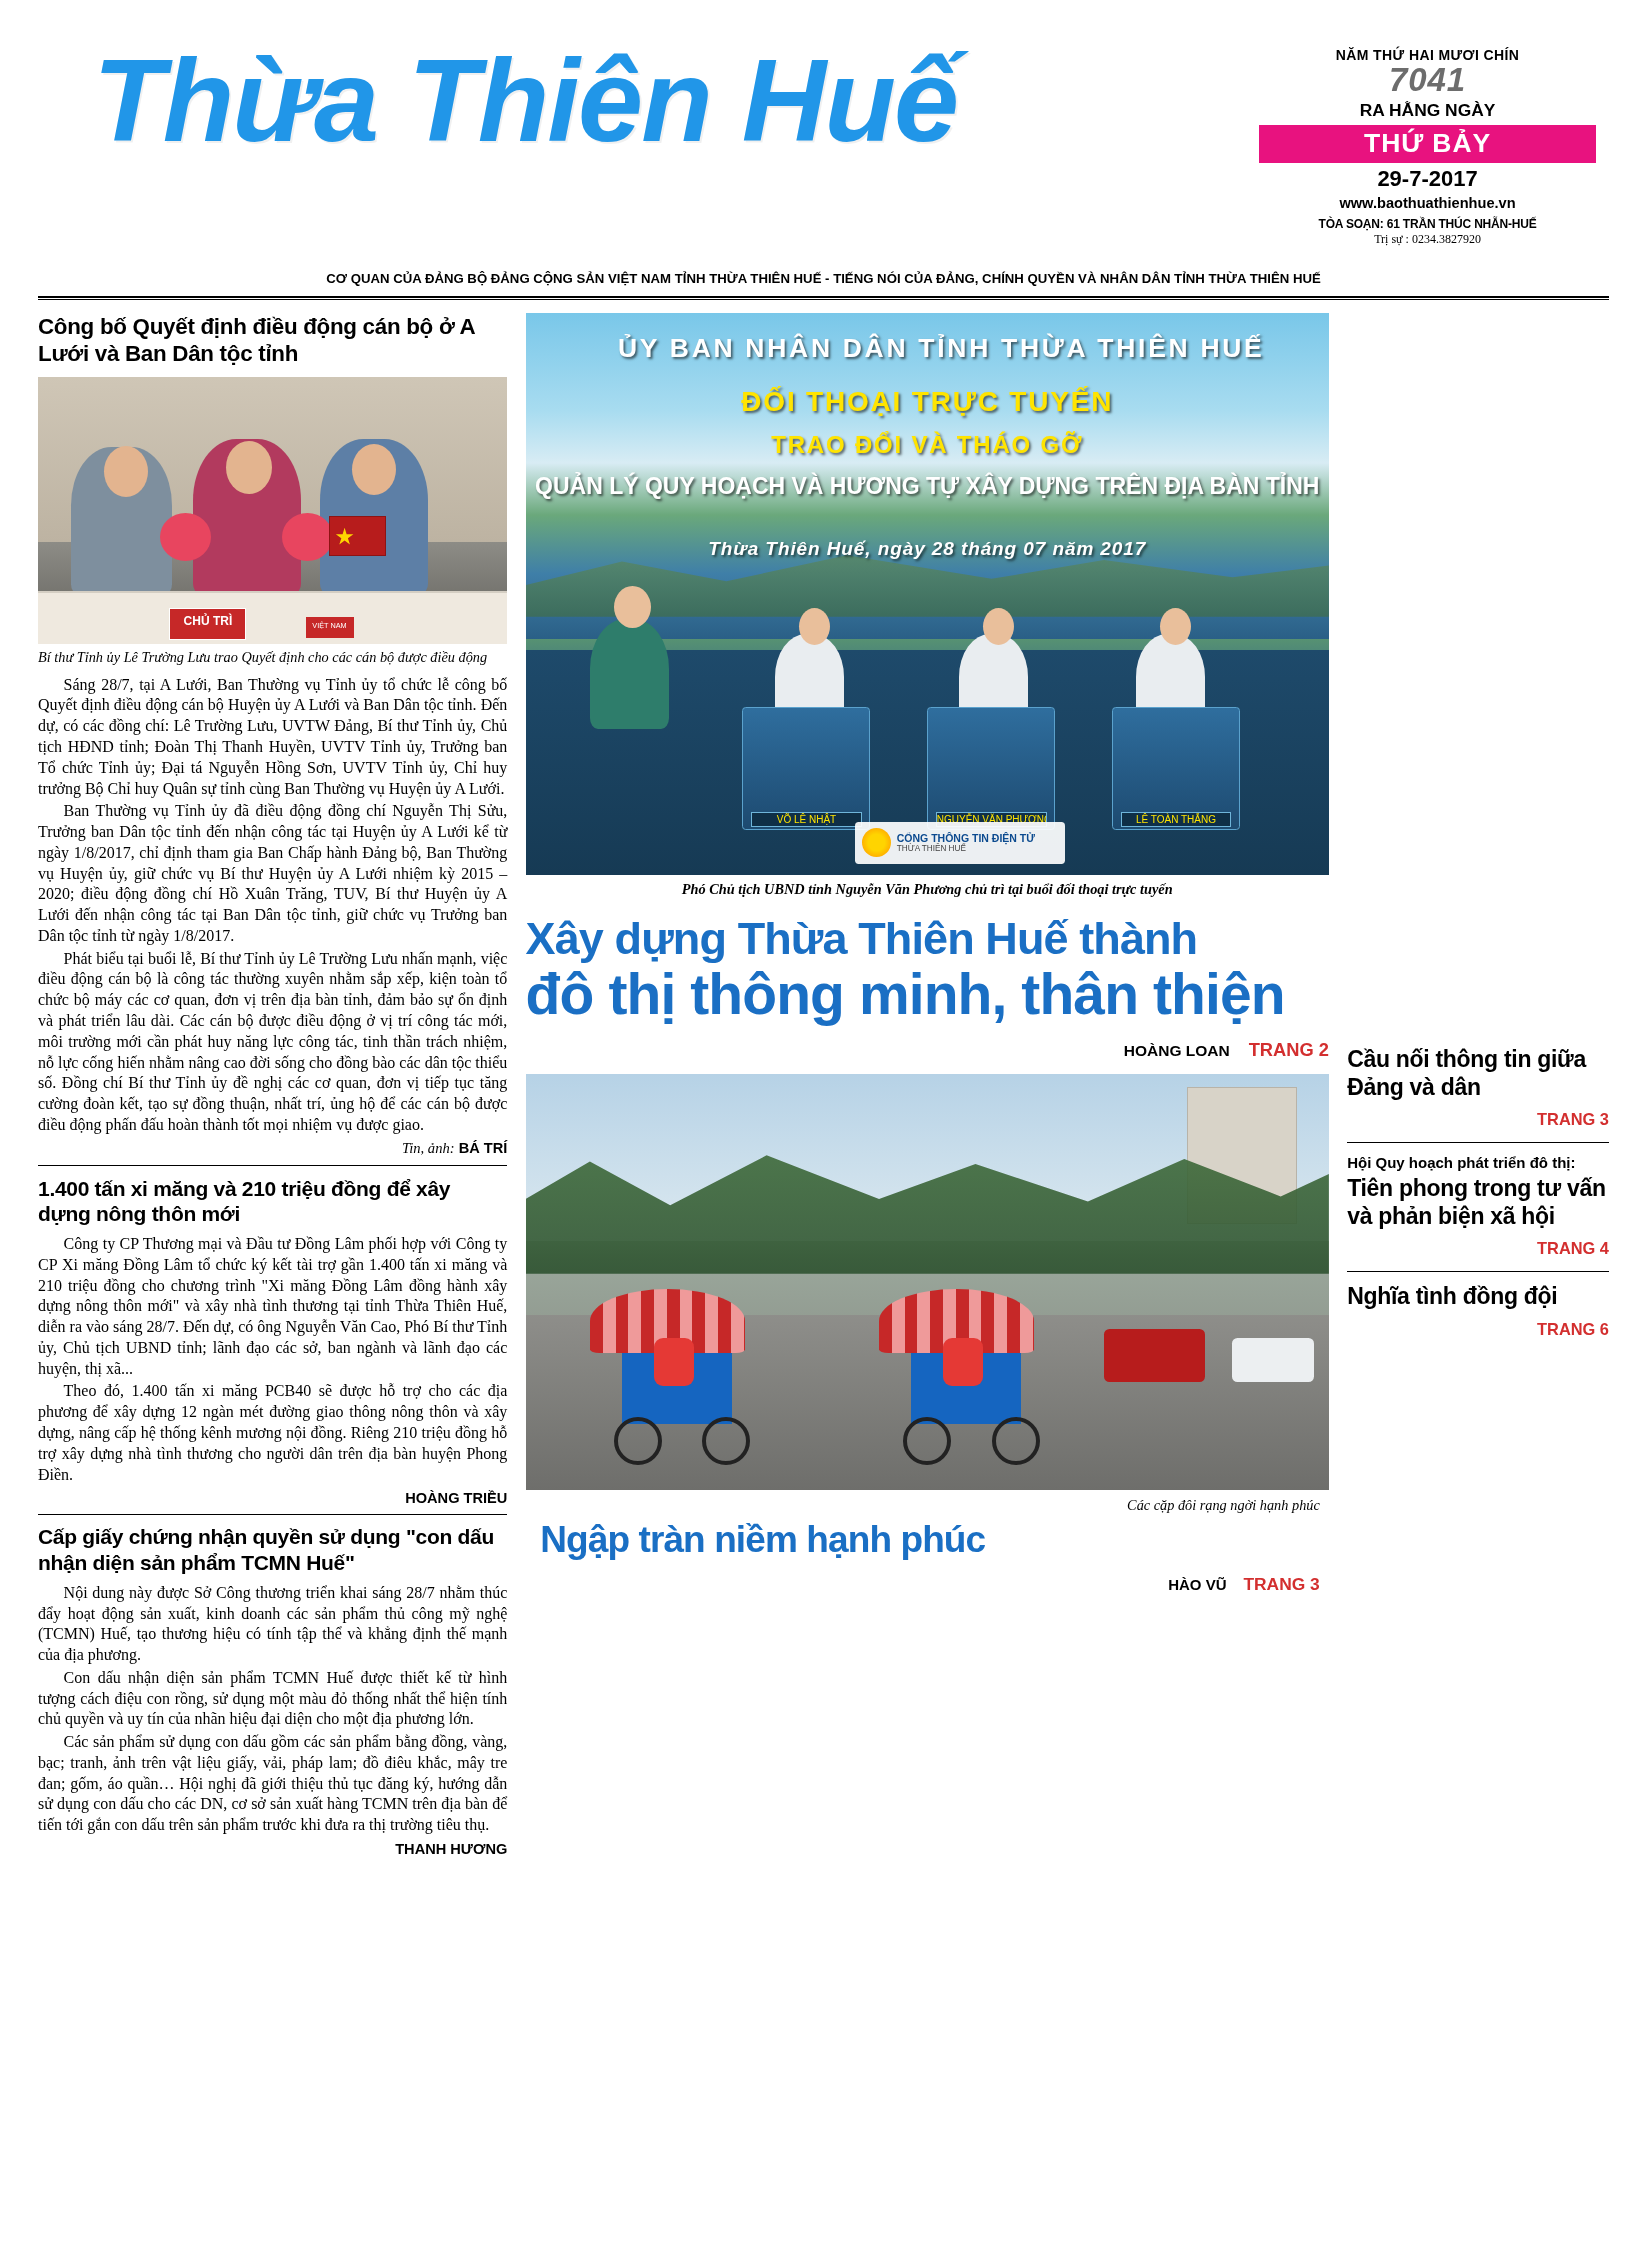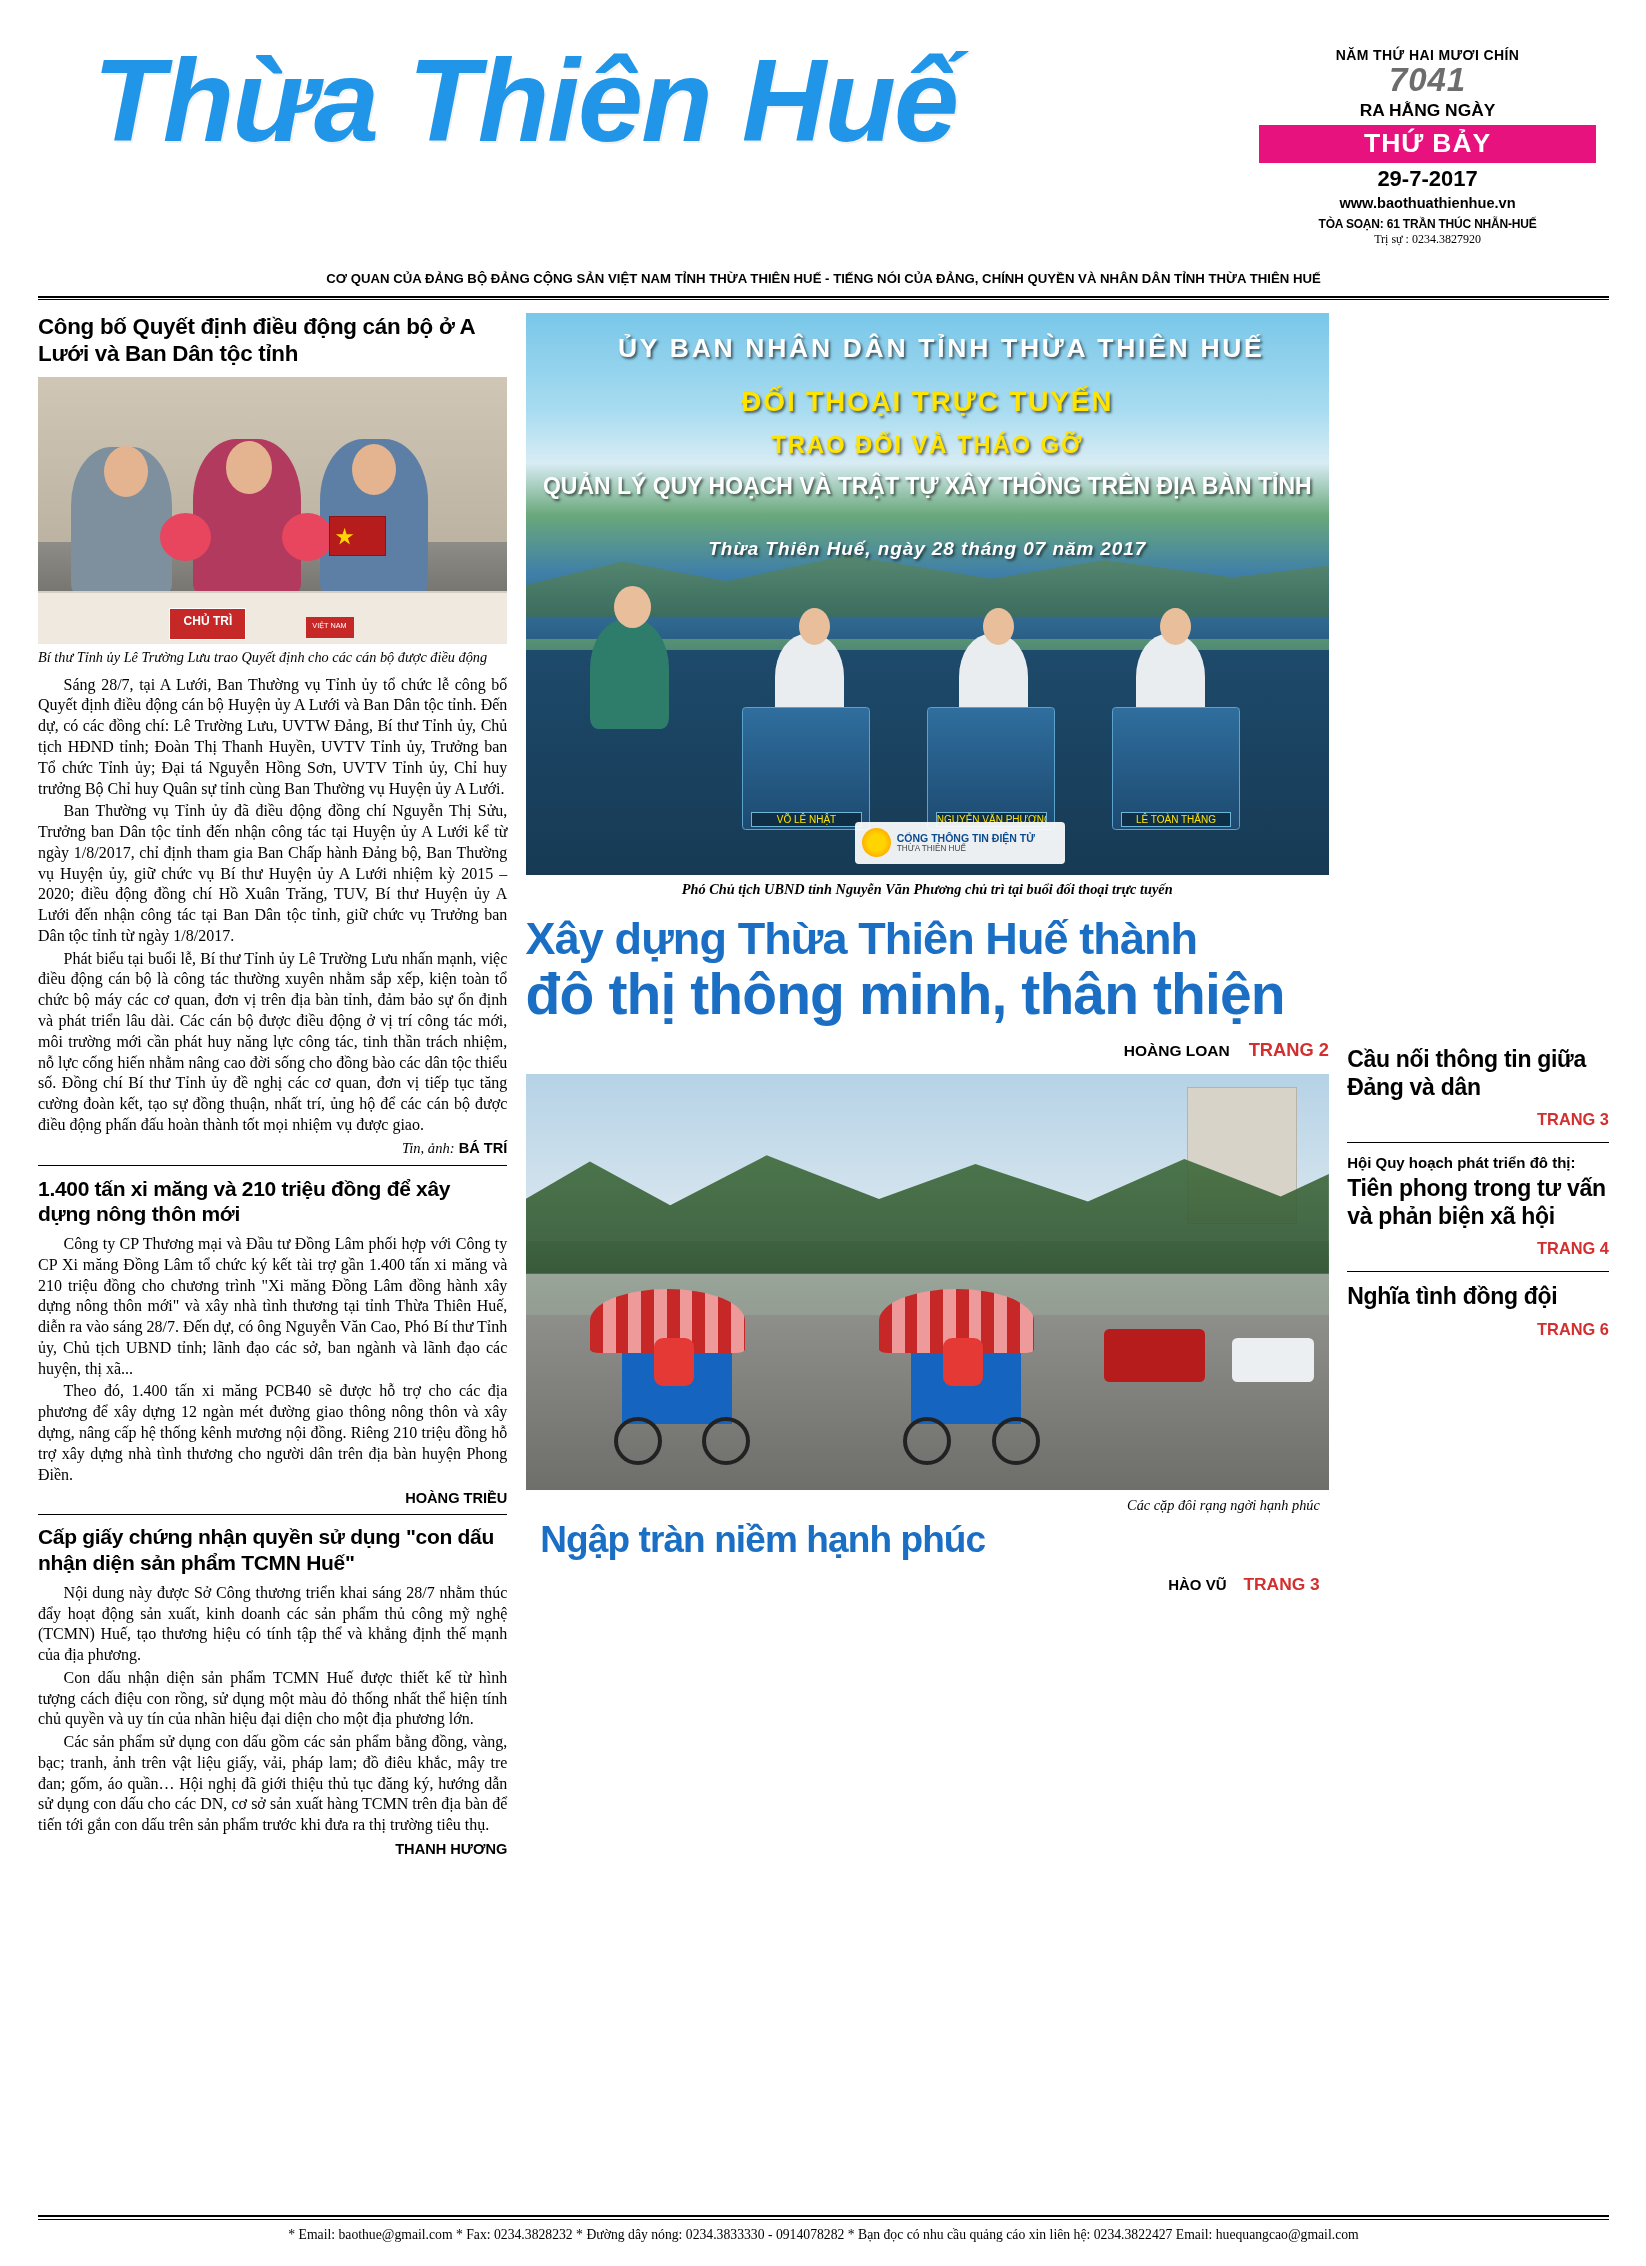--- a/index.html
+++ b/index.html
@@ -428,21 +428,21 @@
     <div class="col-mid">
 
       <div class="photo photo2">
         <div class="p2-banner"></div>
         <div class="p2-mountain"></div>
         <div class="p2-water"></div>
         <div class="p2-bridge"></div>
         <div class="p2-t1">ỦY BAN NHÂN DÂN TỈNH THỪA THIÊN HUẾ</div>
         <div class="p2-t2">ĐỐI THOẠI TRỰC TUYẾN</div>
         <div class="p2-t3">TRAO ĐỔI VÀ THÁO GỠ</div>
-        <div class="p2-t4">QUẢN LÝ QUY HOẠCH VÀ TRẬT TỰ XÂY THÔNG TRÊN ĐỊA BÀN TỈNH</div>
+        <div class="p2-t4">QUẢN LÝ QUY HOẠCH VÀ HƯƠNG TỰ XÂY DỰNG TRÊN ĐỊA BÀN TỈNH</div>
         <div class="p2-t5">Thừa Thiên Huế, ngày 28 tháng 07 năm 2017</div>
 
         <div class="p2-stage"></div>
 
         <div class="p2-person" style="left:8%; width:79px; height:110px; background:#2e7d6b;"></div>
         <div class="p2-head" style="left:11%; bottom:44%; width:37px; height:42px;"></div>
 
         <div class="p2-person" style="left:31%; width:69px; height:95px; background:#e9edf0;"></div>
         <div class="p2-head" style="left:34%; bottom:41%; width:31px; height:37px;"></div>
 
@@ -530,20 +530,15 @@
       <div class="teaser-rule"></div>
 
       <div class="teaser">
         <div class="teaser-title">Nghĩa tình đồng đội</div>
         <div class="teaser-page">TRANG 6</div>
       </div>
     </div>
 
   </div>
 
-  <div class="footer-wrap">
-    <div class="rule-thick"></div>
-    <div class="rule-thin"></div>
-    <div class="footer-text">* Email: baothue@gmail.com * Fax: 0234.3828232 * Đường dây nóng: 0234.3833330 - 0914078282 * Bạn đọc có nhu cầu quảng cáo xin liên hệ: 0234.3822427 Email: huequangcao@gmail.com</div>
-  </div>
 
 </div>
 
 
 </body></html>

